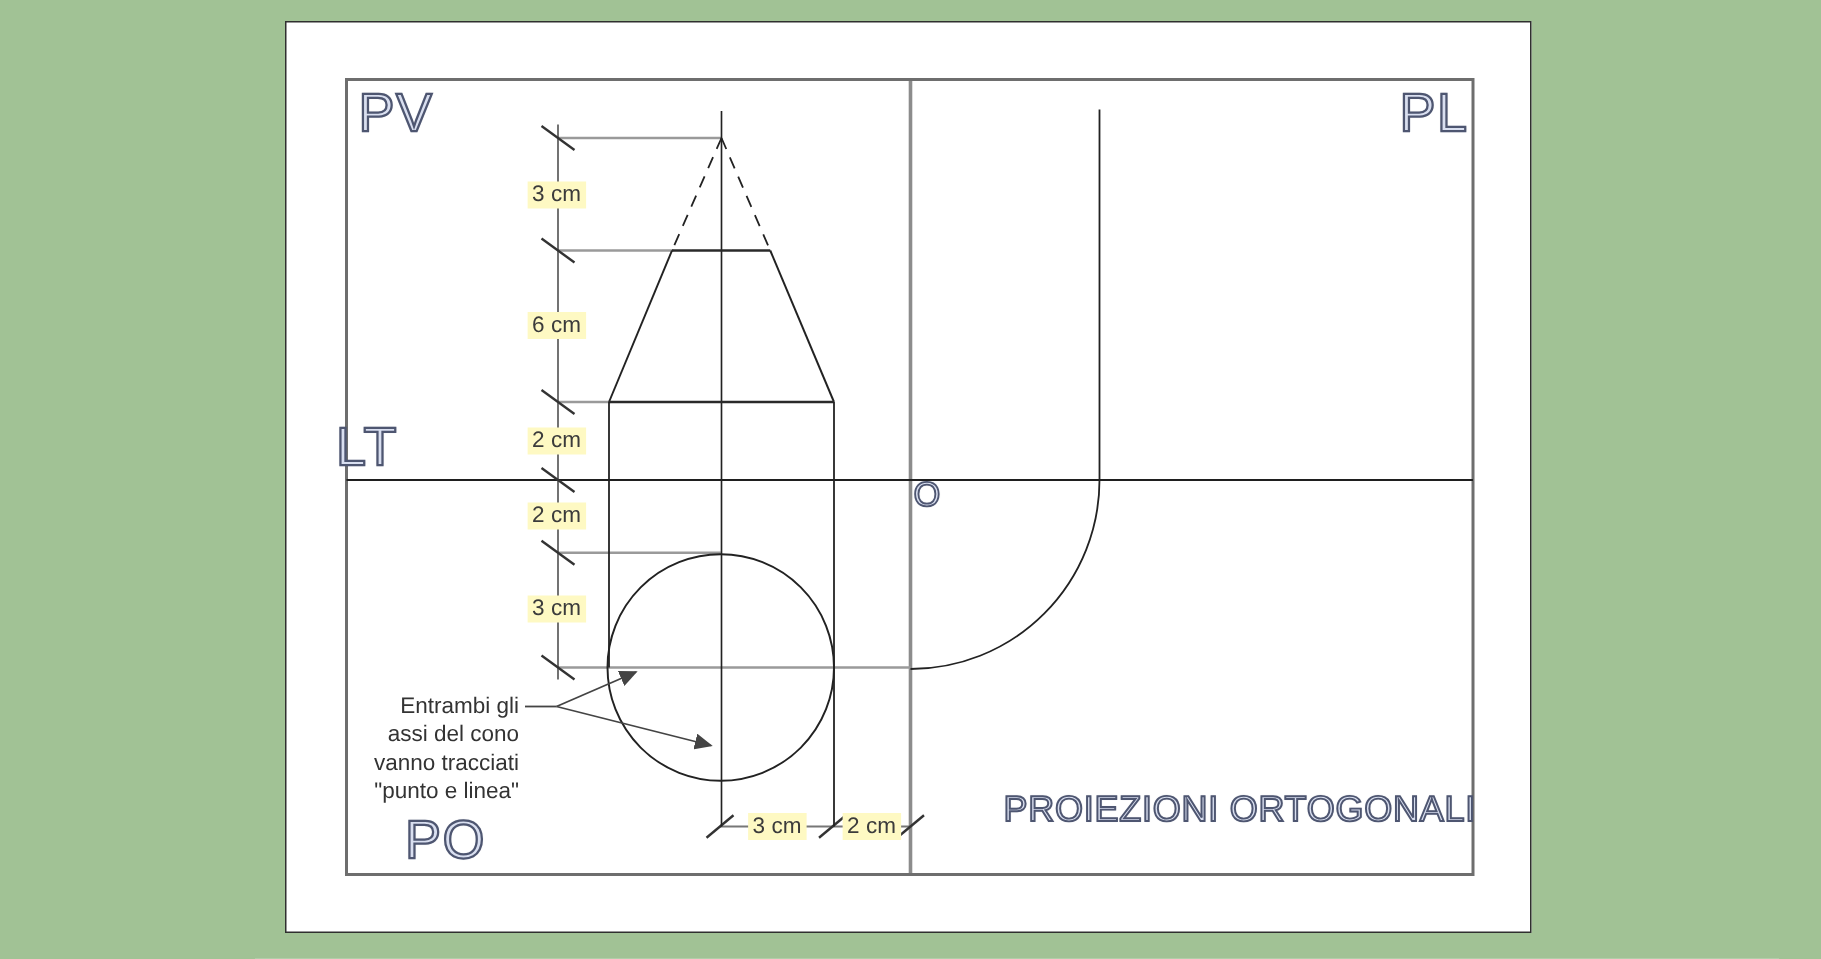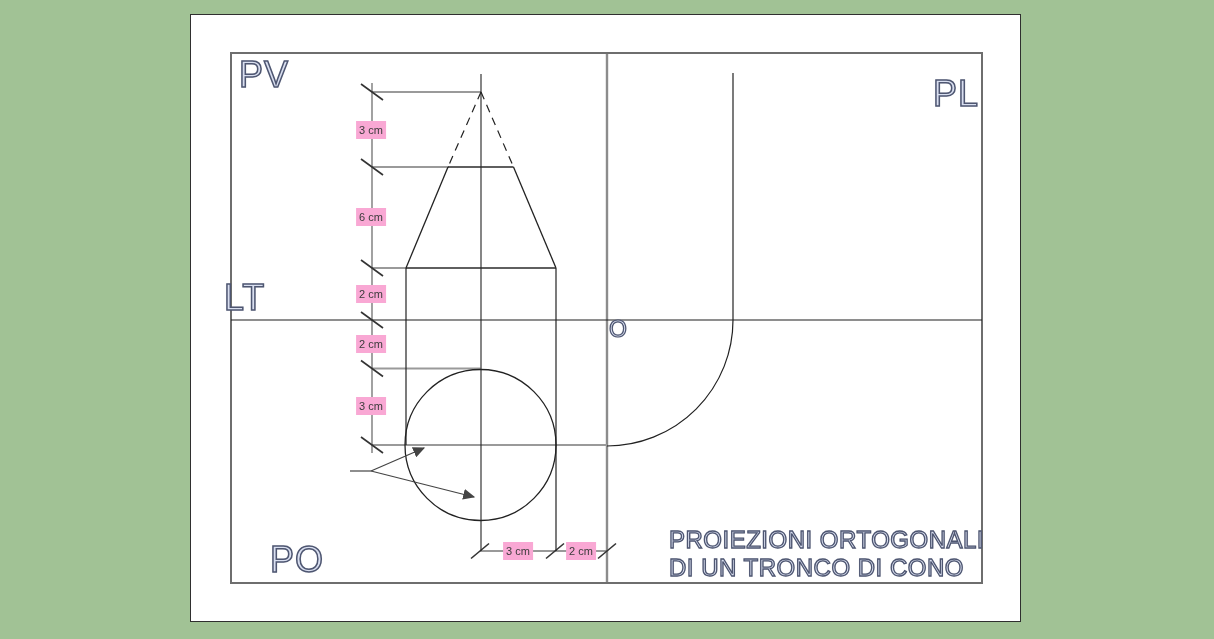--- a/index.html
+++ b/index.html
@@ -16,21 +16,21 @@
   .lbl{position:absolute;white-space:nowrap;}
   .outline{
     color:#d9dff0;
     -webkit-text-stroke:1.5px #4e5671;
     text-shadow:0 0 1px #4e5671;
     letter-spacing:1px;
   }
   .plane{font-size:36px;line-height:1;}
   .origin{font-size:23px;line-height:1;-webkit-text-stroke:1.2px #4e5671;letter-spacing:0;}
   .dim{
-    font-size:11px;color:#3b3b3b;background:#f9a8d4;
+    font-size:15px;color:#3b3b3b;background:#fef9c3;
     padding:0 3px;line-height:18px;
     transform:translate(-50%,-50%);
   }
   .note{
     font-size:15px;color:#333333;text-align:right;
     line-height:19px;width:120px;
   }
   .title{
     font-size:24px;line-height:28px;text-align:left;width:312px;
     -webkit-text-stroke:1.3px #4e5671;letter-spacing:0.5px;
@@ -99,33 +99,38 @@
     <circle cx="480.5" cy="445" r="75.5" fill="none" stroke="#222" stroke-width="1.3"></circle>
 
     <g stroke="#444" stroke-width="1.2" fill="none">
       <line x1="350" y1="471" x2="371" y2="471"></line>
       <line x1="371" y1="471" x2="424" y2="448" marker-end="url(#arw)"></line>
       <line x1="371" y1="471" x2="474" y2="497" marker-end="url(#arw)"></line>
     </g>
   </svg>
 
   <div class="lbl outline plane" style="left:239px;top:57px;">PV</div>
-  <div class="lbl outline plane" style="left:933px;top:57px;margin-top:19px;">PL</div>
+  <div class="lbl outline plane" style="left:933px;top:57px;">PL</div>
   <div class="lbl outline plane" style="left:224px;top:280px;">LT</div>
   <div class="lbl outline plane" style="left:237px;top:542px;margin-left:33px;">PO</div>
   <div class="lbl outline origin" style="left:609px;top:318px;">O</div>
 
   <div class="lbl dim" style="left:371px;top:130px;">3 cm</div>
   <div class="lbl dim" style="left:371px;top:217px;">6 cm</div>
   <div class="lbl dim" style="left:371px;top:294px;">2 cm</div>
   <div class="lbl dim" style="left:371px;top:344px;">2 cm</div>
   <div class="lbl dim" style="left:371px;top:406px;">3 cm</div>
 
   <div class="lbl dim" style="left:518px;top:551px;">3 cm</div>
   <div class="lbl dim" style="left:581px;top:551px;">2 cm</div>
 
+  <div class="lbl note" style="left:226px;top:461px;">
+    <div>Entrambi gli</div>
+    <div>assi del cono</div>
+    <div>vanno tracciati</div>
+    <div>"punto e linea"</div>
+  </div>
 
   <div class="lbl outline title" style="left:669px;top:526px;">
     <div>PROIEZIONI ORTOGONALI</div>
-    <div>DI UN TRONCO DI CONO</div>
   </div>
 
 </div>
 
 </body></html>

